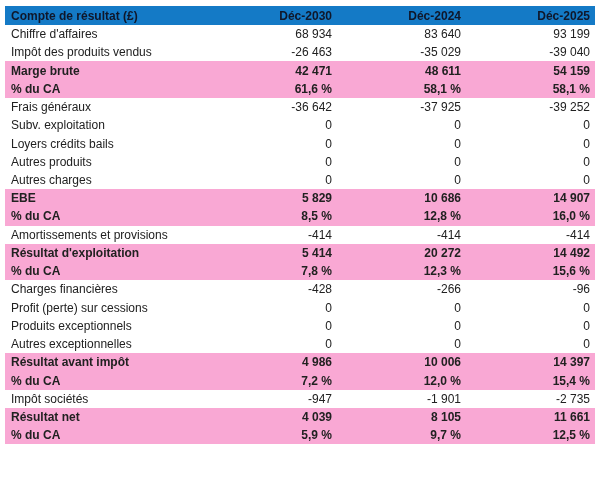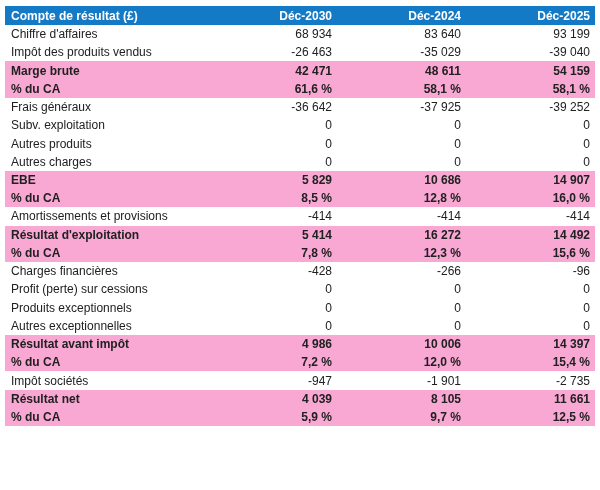--- a/index.html
+++ b/index.html
@@ -20,21 +20,21 @@
     width: 100%;
     border-collapse: collapse;
     table-layout: fixed;
   }
   col.c-label { width: 203px; }
   col.c-num   { width: 129px; }
   thead tr { height: 19px; }
   tbody tr { height: 18.24px; }
   th {
     background: #147ac6;
-    color: #ffffff;
+    color: #0f172a;
     font-weight: 700;
     font-size: 12px;
     padding: 0;
   }
   td {
     color: #212121;
     font-size: 12px;
     padding: 0;
     white-space: nowrap;
     overflow: hidden;
@@ -96,20 +96,26 @@
           <td class="num">-37 925</td>
           <td class="num">-39 252</td>
         </tr>
         <tr>
           <td class="label">Subv. exploitation</td>
           <td class="num">0</td>
           <td class="num">0</td>
           <td class="num">0</td>
         </tr>
         <tr>
+          <td class="label">Loyers crédits bails</td>
+          <td class="num">0</td>
+          <td class="num">0</td>
+          <td class="num">0</td>
+        </tr>
+        <tr>
           <td class="label">Autres produits</td>
           <td class="num">0</td>
           <td class="num">0</td>
           <td class="num">0</td>
         </tr>
         <tr>
           <td class="label">Autres charges</td>
           <td class="num">0</td>
           <td class="num">0</td>
           <td class="num">0</td>
@@ -128,21 +134,21 @@
         </tr>
         <tr>
           <td class="label">Amortissements et provisions</td>
           <td class="num">-414</td>
           <td class="num">-414</td>
           <td class="num">-414</td>
         </tr>
         <tr class="em">
           <td class="label">Résultat d'exploitation</td>
           <td class="num">5 414</td>
-          <td class="num">16 272</td>
+          <td class="num">20 272</td>
           <td class="num">14 492</td>
         </tr>
         <tr class="em">
           <td class="label">% du CA</td>
           <td class="num">7,8 %</td>
           <td class="num">12,3 %</td>
           <td class="num">15,6 %</td>
         </tr>
         <tr>
           <td class="label">Charges financières</td>

